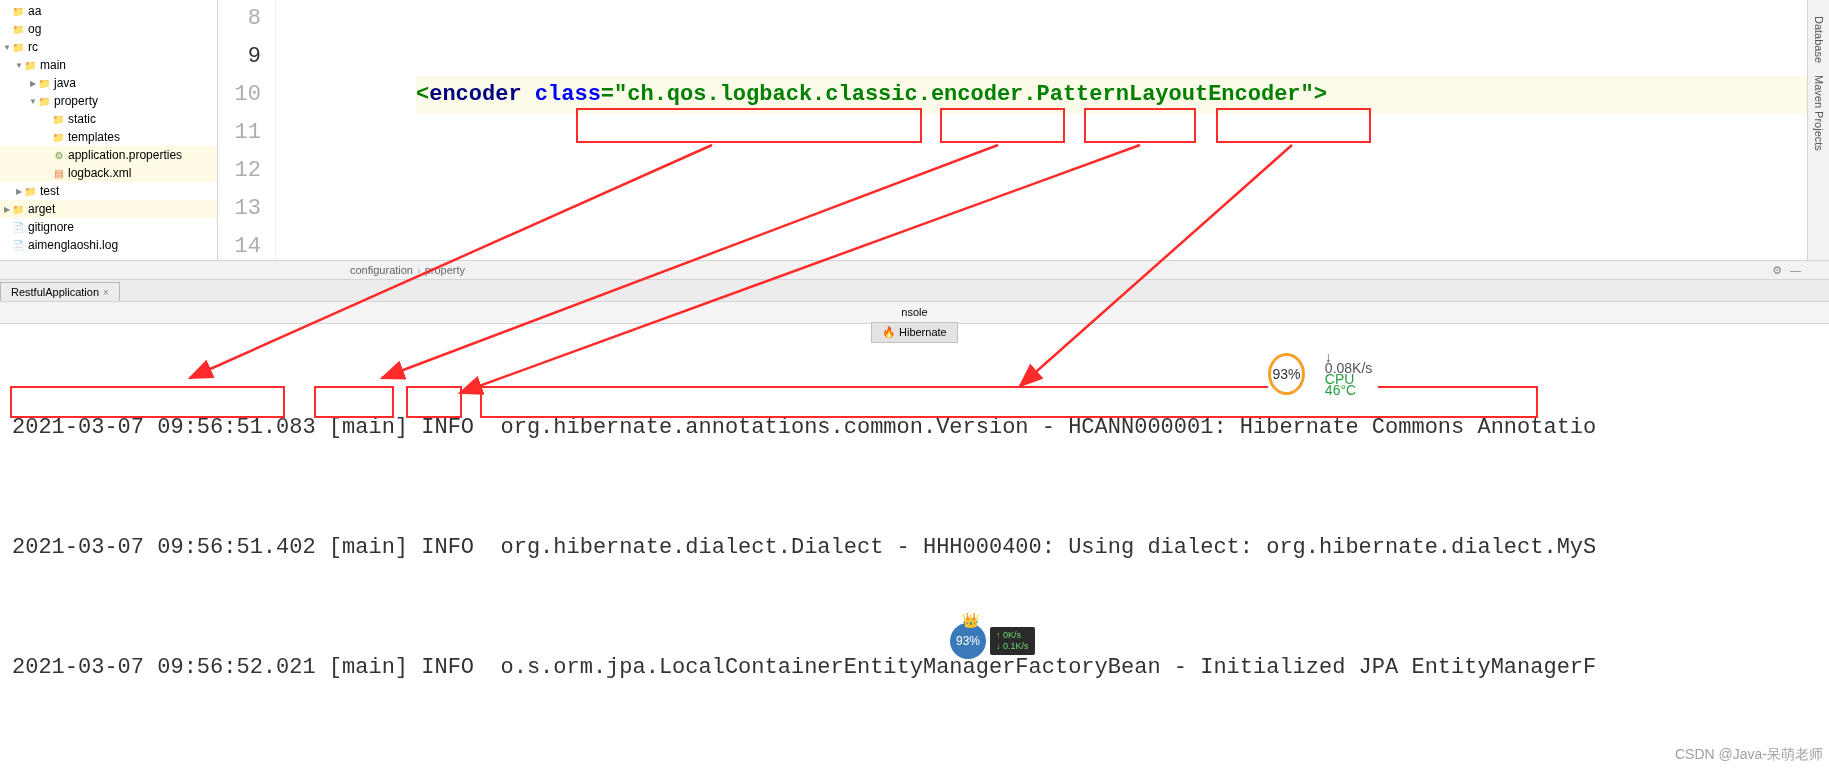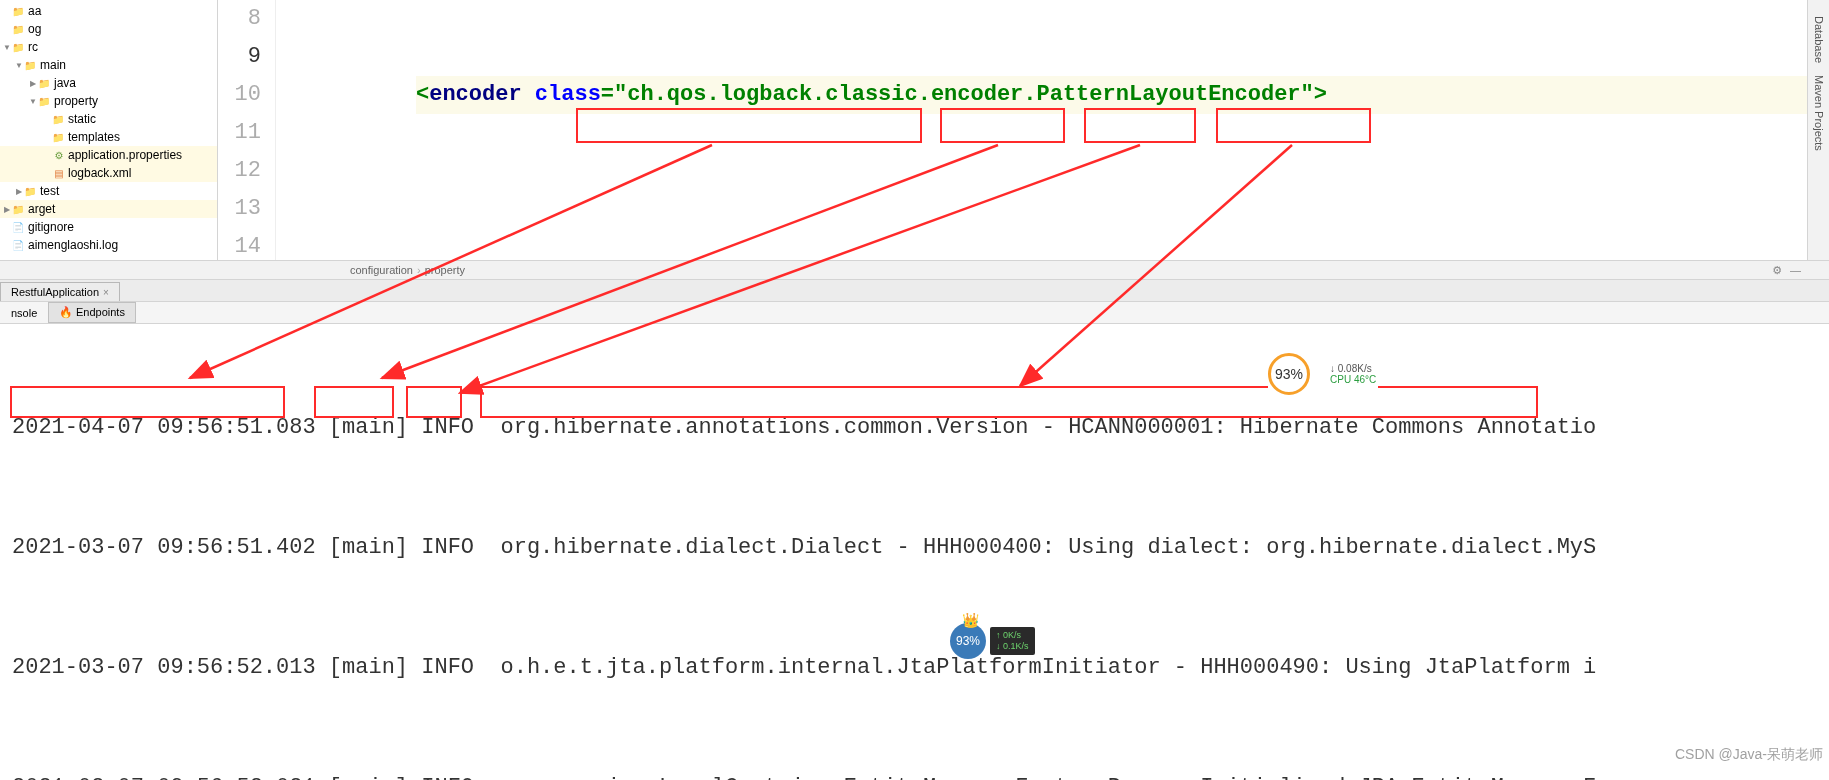--- a/index.html
+++ b/index.html
@@ -163,20 +163,21 @@
     }
     .run-tab .close-x { color: #888; font-size: 10px; }
 
     .sub-tabs {
       background: #f5f5f5;
       border-bottom: 1px solid #d4d4d4;
       height: 22px;
       display: flex;
       align-items: center;
       font-size: 11px;
+      flex-direction: column;
     }
     .sub-tab {
       padding: 3px 10px;
       cursor: pointer;
       border: 1px solid transparent;
     }
     .sub-tab.active {
       background: #e3e3e3;
       border: 1px solid #c0c0c0;
     }
@@ -218,21 +219,21 @@
       align-items:center;
       border-radius: 4px;
     }
     .widget1 .circle {
       width: 42px; height:42px; border-radius:50%;
       border: 3px solid #f7a02a;
       display:flex; align-items:center; justify-content:center;
       font-size: 14px; color:#333;
       margin-right:4px;
     }
-    .widget1 .stat { font-size: 10px; color:#555; line-height:11px;margin-left:16px; }
+    .widget1 .stat { font-size: 14px; color:#555; line-height:11px;margin-left:16px; }
     .widget2 {
       position: absolute;
       left: 950px;
       top: 622px;
       width: 120px;
       height: 38px;
       z-index: 60;
       display:flex;
       align-items:center;
     }
@@ -375,27 +376,26 @@
 
 <div class="run-tabs">
   <div class="run-tab">
     <span>RestfulApplication</span>
     <span class="close-x">×</span>
   </div>
 </div>
 
 <div class="sub-tabs">
   <div class="sub-tab"><span>nsole</span></div>
-  <div class="sub-tab active"><span class="fire-icon">🔥</span><span>Endpoints</span></div>
+  <div class="sub-tab active"><span class="fire-icon">🔥</span><span>Hibernate</span></div>
 </div>
 
 <div class="console">
-  <div class="log-line">2021-04-07 09:56:51.083 [main] INFO  org.hibernate.annotations.common.Version - HCANN000001: Hibernate Commons Annotatio</div>
+  <div class="log-line">2021-03-07 09:56:51.083 [main] INFO  org.hibernate.annotations.common.Version - HCANN000001: Hibernate Commons Annotatio</div>
   <div class="log-line">2021-03-07 09:56:51.402 [main] INFO  org.hibernate.dialect.Dialect - HHH000400: Using dialect: org.hibernate.dialect.MyS</div>
-  <div class="log-line">2021-03-07 09:56:52.013 [main] INFO  o.h.e.t.jta.platform.internal.JtaPlatformInitiator - HHH000490: Using JtaPlatform i</div>
   <div class="log-line">2021-03-07 09:56:52.021 [main] INFO  o.s.orm.jpa.LocalContainerEntityManagerFactoryBean - Initialized JPA EntityManagerF</div>
   
   
   
   
   
 </div>
 
 <div class="red-box" style="left:10px; top:386px; width:275px; height:32px;"></div>
 <div class="red-box" style="left:314px; top:386px; width:80px; height:32px;"></div>

